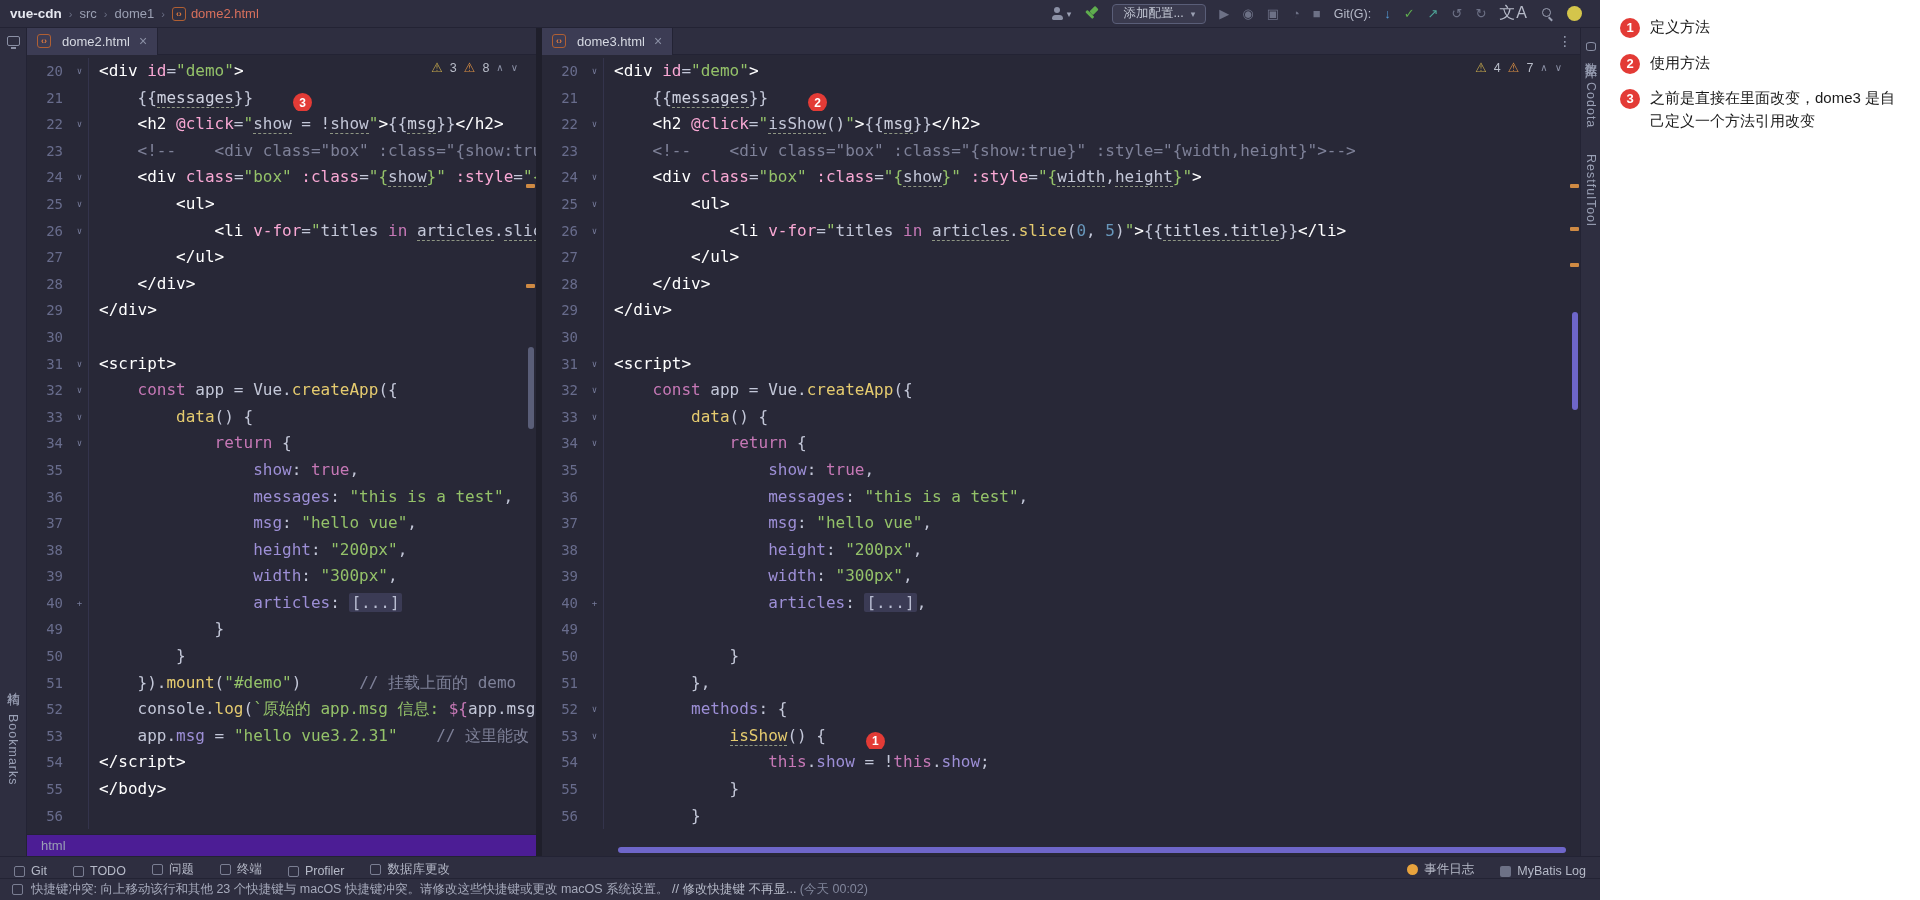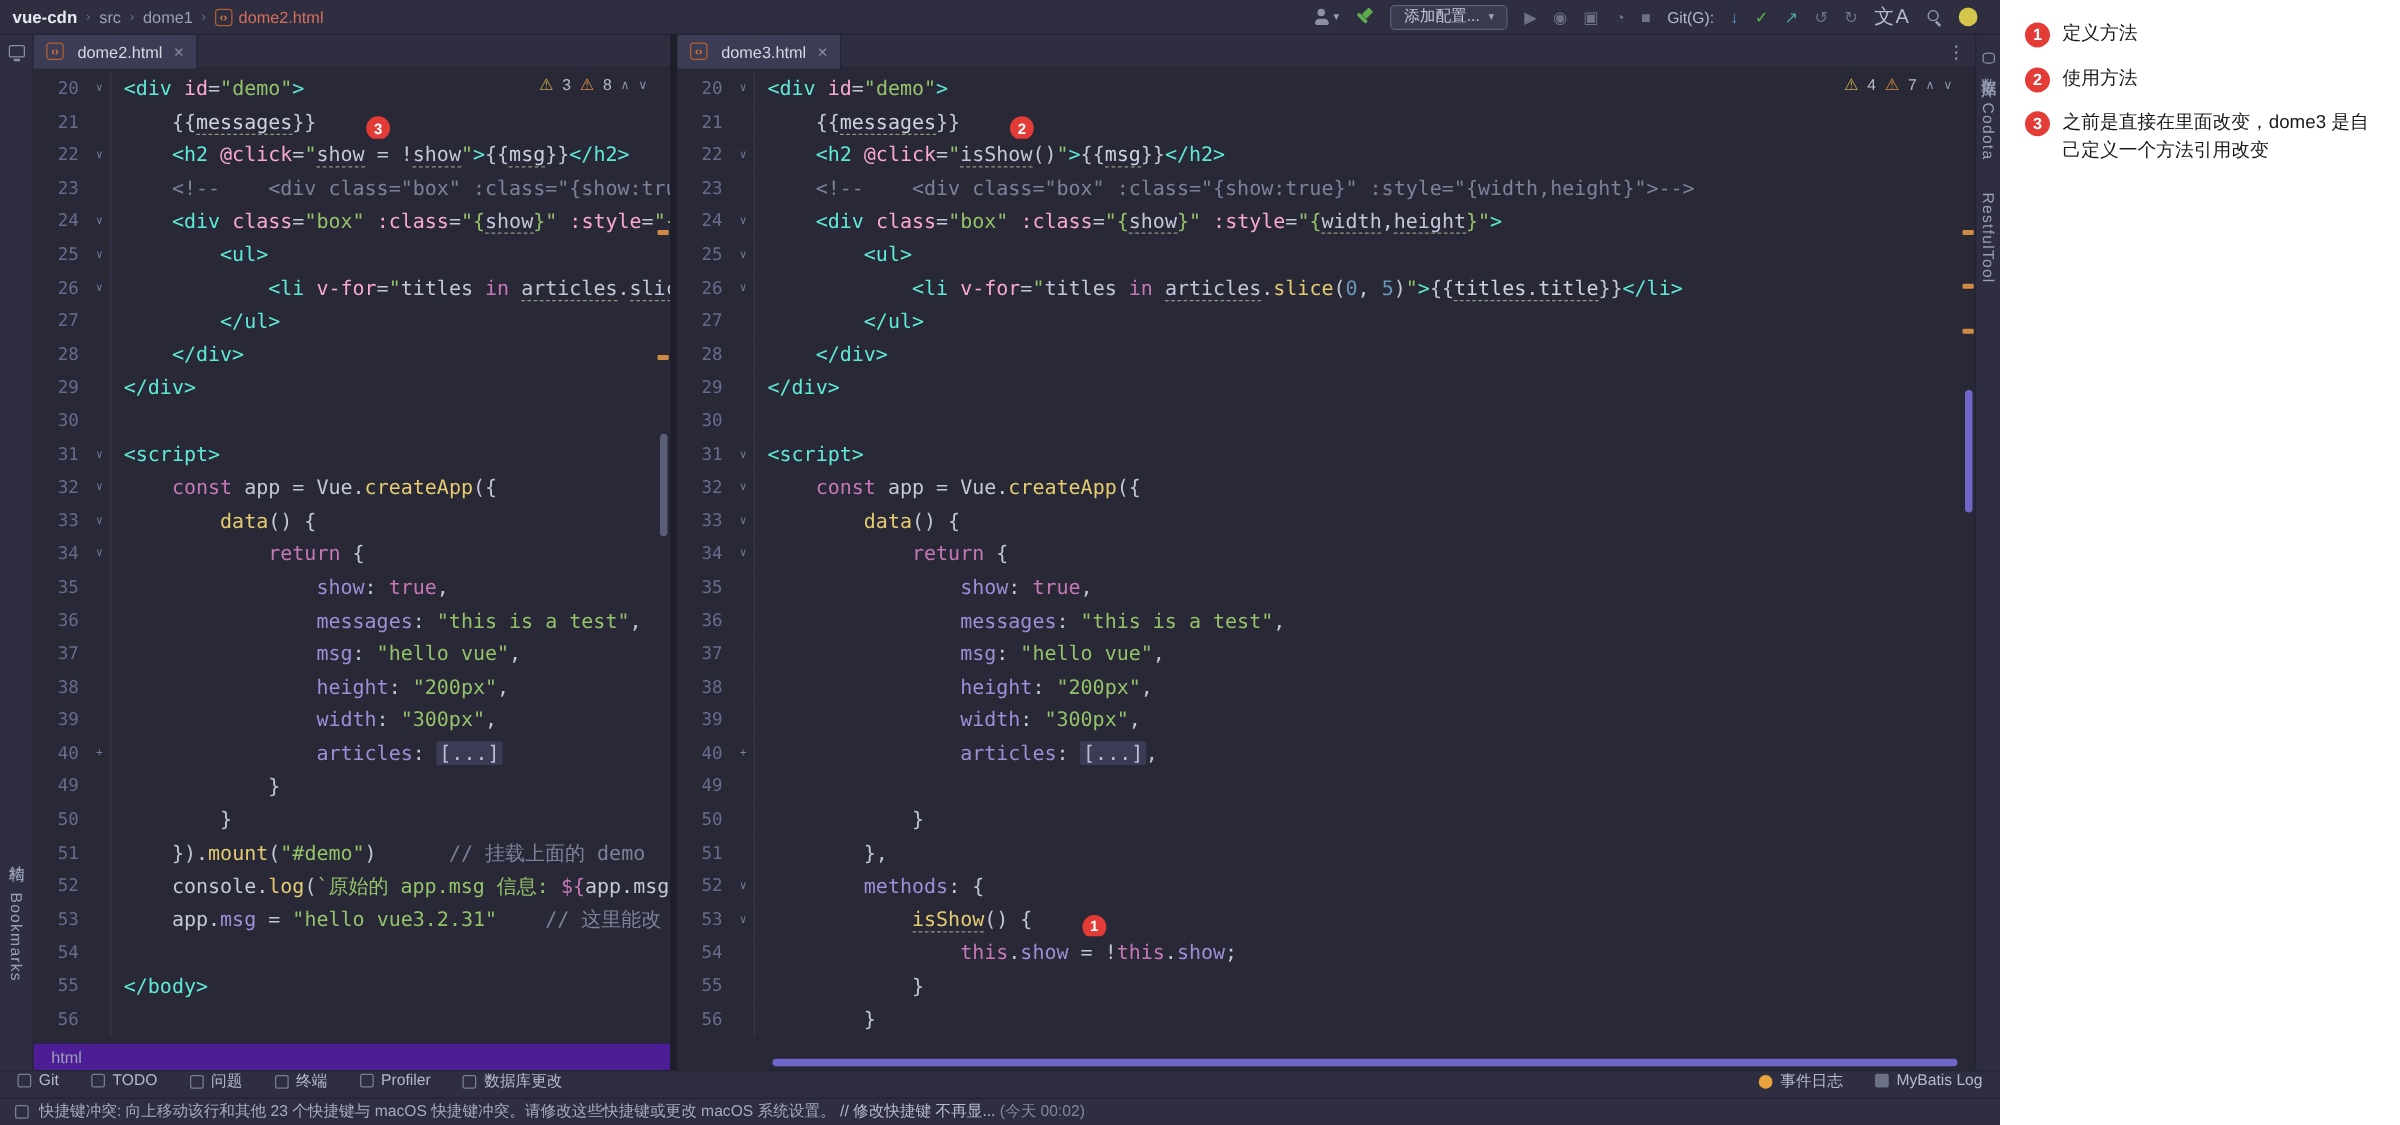--- a/index.html
+++ b/index.html
@@ -49,38 +49,38 @@
   .tabbar{height:27px;flex:none;display:flex;align-items:center;background:#2e2e40;border-bottom:1px solid #232334;}
   .tab{height:27px;display:flex;align-items:center;gap:6px;padding:0 10px;background:#3c3c54;color:#d6d9e2;font-size:13px;border-right:1px solid #232334;}
   .tab .close{color:#8b90a5;font-size:14px;margin-left:3px;}
   .tabbar-right{margin-left:auto;display:flex;align-items:center;padding-right:8px;color:#9aa0b5;font-size:14px;}
   .editor{flex:1;position:relative;overflow:hidden;min-height:0;background:#282837;}
   .lines{position:absolute;left:0;top:0;right:0;padding-top:3px;}
   .cl{display:flex;height:26.6px;line-height:26.6px;font-family:"DejaVu Sans Mono",monospace;font-size:16px;white-space:pre;}
   .ln{flex:none;width:44px;text-align:right;padding-right:8px;color:#686c8c;font-size:14px;}
   .fold{flex:none;width:18px;color:#767b9a;font-size:9px;text-align:center;border-right:1px solid #34344c;margin-right:10px;}
   .ct{flex:1;min-width:0;overflow:hidden;}
-  .tp{color:#c3c7d8}.tt{color:#5eead4}.ta{color:#f9a8d4}.tstr{color:#94c269}
+  .tp{color:#c3c7d8}.tt{color:#ffffff}.ta{color:#f9a8d4}.tstr{color:#94c269}
   .tkw{color:#c678b6}.tfn{color:#e5cb6f}.tpr{color:#9d8fd6}.tnum{color:#6897bb}
   .tcm{color:#7e8198}.tmu{color:#cfd2e0}
   .tfold{background:#3b3b55;color:#b9bdd2;border-radius:2px;padding:0 2px;}
   .u{border-bottom:1px dashed #8e9683;}
   .inline-badge{display:inline-flex;width:19px;height:19px;border-radius:50%;background:#e33b36;color:#fff;font-size:12px;font-weight:bold;align-items:center;justify-content:center;margin-left:40px;vertical-align:-4px;font-family:"Liberation Sans",sans-serif;}
   .inspections{position:absolute;top:5px;right:18px;display:flex;align-items:center;gap:7px;font-size:12.5px;color:#b9bdc9;}
   .warn-ico{color:#c7a94c;font-size:13px;}
   .err-ico{color:#d98e43;font-size:13px;}
   .chev{font-size:10px;color:#8b90a5;}
   .bc-bar{height:22px;flex:none;display:flex;align-items:center;padding-left:14px;font-size:13px;color:#9aa0b5;background:#4c1d95;border-top:1px solid #232334;}
   .vthumb{position:absolute;right:2px;width:6px;border-radius:3px;}
   .vthumb.gray{background:#5a5e78;top:292px;height:82px;}
   .vthumb.purple{background:#6e66c9;top:257px;height:98px;}
   .smark{position:absolute;right:1px;width:9px;height:4px;background:#cf8a43;border-radius:1px;}
   .hthumb{position:absolute;bottom:3px;left:76px;right:14px;height:6px;background:#6e66c9;border-radius:3px;}
   
-  .toolbar-bottom{height:22px;flex:none;display:flex;align-items:flex-start;background:#2e2e40;border-top:1px solid #232334;padding:0 14px;gap:26px;font-size:12.5px;color:#b6bac8;}
+  .toolbar-bottom{height:22px;flex:none;display:flex;align-items:flex-end;background:#2e2e40;border-top:1px solid #232334;padding:0 14px;gap:26px;font-size:12.5px;color:#b6bac8;}
   .tw-item{display:flex;align-items:center;gap:6px;}
   .tw-ico{width:11px;height:11px;border:1px solid #7a7e92;border-radius:2px;}
   .tb-spacer{flex:1;}
   .evt-ico{width:11px;height:11px;border-radius:50%;background:#e8a33d;}
   .mb-ico{width:11px;height:11px;border-radius:2px;background:#6d7186;}
   .statusbar{height:22px;flex:none;display:flex;align-items:center;background:#2e2e40;border-top:1px solid #232334;padding:0 12px;gap:8px;font-size:12.5px;color:#a6aabb;}
   .sb-ico{width:11px;height:11px;border:1px solid #7a7e92;border-radius:2px;flex:none;}
   .sb-msg{white-space:nowrap;overflow:hidden;}
   .sb-link{color:#b6bac8;}
   .sb-time{color:#81869b;}
@@ -183,21 +183,21 @@
               <div class="cl"><span class="ln">36</span><span class="fold"></span><span class="ct"><span class="tp">                </span><span class="tpr">messages</span><span class="tp">: </span><span class="tstr">"this is a test"</span><span class="tp">,</span></span></div>
               <div class="cl"><span class="ln">37</span><span class="fold"></span><span class="ct"><span class="tp">                </span><span class="tpr">msg</span><span class="tp">: </span><span class="tstr">"hello vue"</span><span class="tp">,</span></span></div>
               <div class="cl"><span class="ln">38</span><span class="fold"></span><span class="ct"><span class="tp">                </span><span class="tpr">height</span><span class="tp">: </span><span class="tstr">"200px"</span><span class="tp">,</span></span></div>
               <div class="cl"><span class="ln">39</span><span class="fold"></span><span class="ct"><span class="tp">                </span><span class="tpr">width</span><span class="tp">: </span><span class="tstr">"300px"</span><span class="tp">,</span></span></div>
               <div class="cl"><span class="ln">40</span><span class="fold">+</span><span class="ct"><span class="tp">                </span><span class="tpr">articles</span><span class="tp">: </span><span class="tfold">[...]</span></span></div>
               <div class="cl"><span class="ln">49</span><span class="fold"></span><span class="ct"><span class="tp">            }</span></span></div>
               <div class="cl"><span class="ln">50</span><span class="fold"></span><span class="ct"><span class="tp">        }</span></span></div>
               <div class="cl"><span class="ln">51</span><span class="fold"></span><span class="ct"><span class="tp">    }).</span><span class="tfn">mount</span><span class="tp">(</span><span class="tstr">"#demo"</span><span class="tp">)      </span><span class="tcm">// 挂载上面的 demo</span></span></div>
               <div class="cl"><span class="ln">52</span><span class="fold"></span><span class="ct"><span class="tp">    console.</span><span class="tfn">log</span><span class="tp">(</span><span class="tstr">`原始的 app.msg 信息: </span><span class="tkw">${</span><span class="tp">app.msg</span></span></div>
               <div class="cl"><span class="ln">53</span><span class="fold"></span><span class="ct"><span class="tp">    app.</span><span class="tpr">msg</span><span class="tp"> = </span><span class="tstr">"hello vue3.2.31"</span><span class="tp">    </span><span class="tcm">// 这里能改</span></span></div>
-              <div class="cl"><span class="ln">54</span><span class="fold"></span></div>
+              <div class="cl"><span class="ln">54</span><span class="fold"></span><span class="ct"><span class="tt">&lt;/script&gt;</span></span></div>
               <div class="cl"><span class="ln">55</span><span class="fold"></span><span class="ct"><span class="tt">&lt;/body&gt;</span></span></div>
               <div class="cl"><span class="ln">56</span><span class="fold"></span><span class="ct"></span></div>
             </div>
           <div class="inspections">
             <span class="warn-ico">⚠</span>
             <span>3</span>
             <span class="err-ico">⚠</span>
             <span>8</span>
             <span class="chev">∧</span>
             <span class="chev">∨</span>

